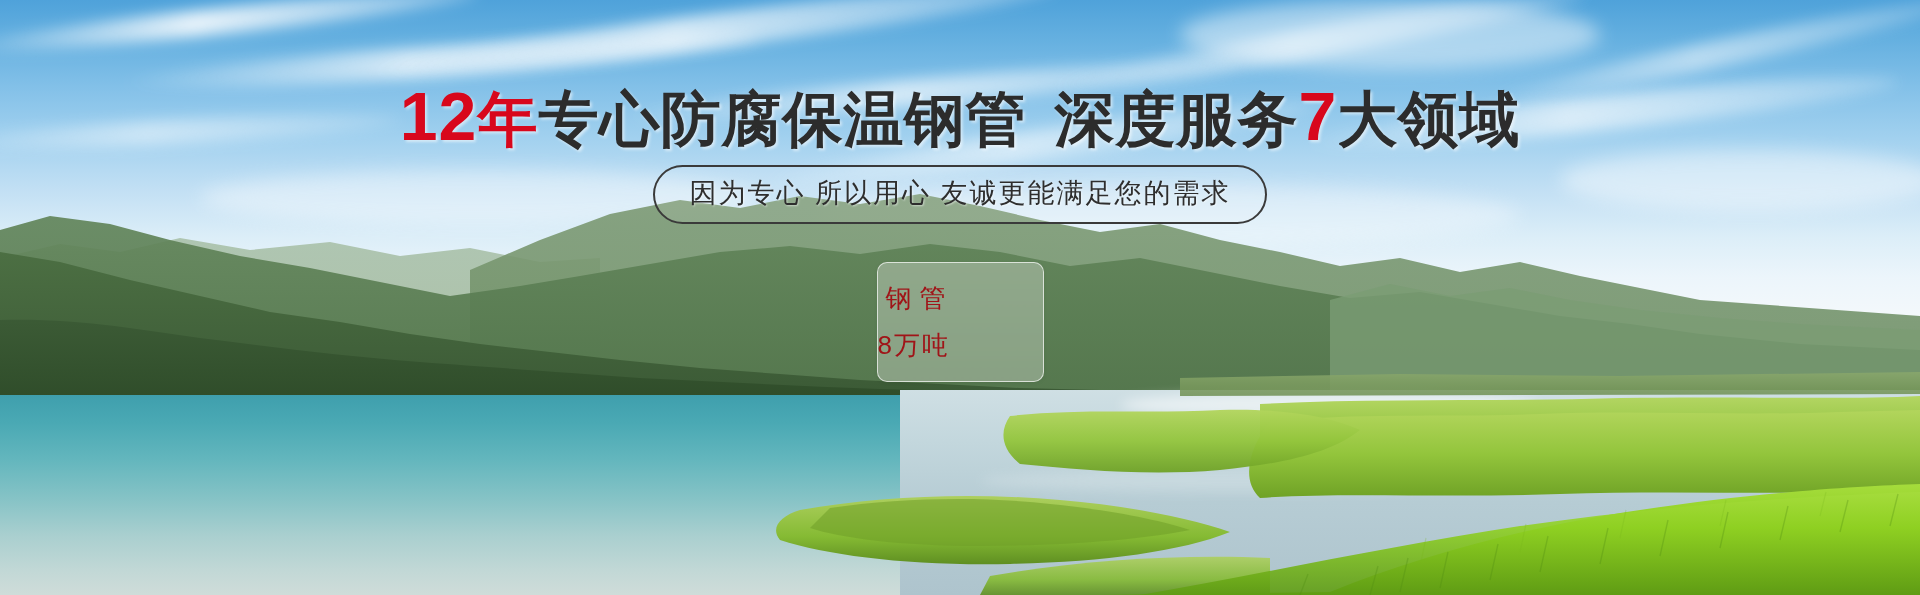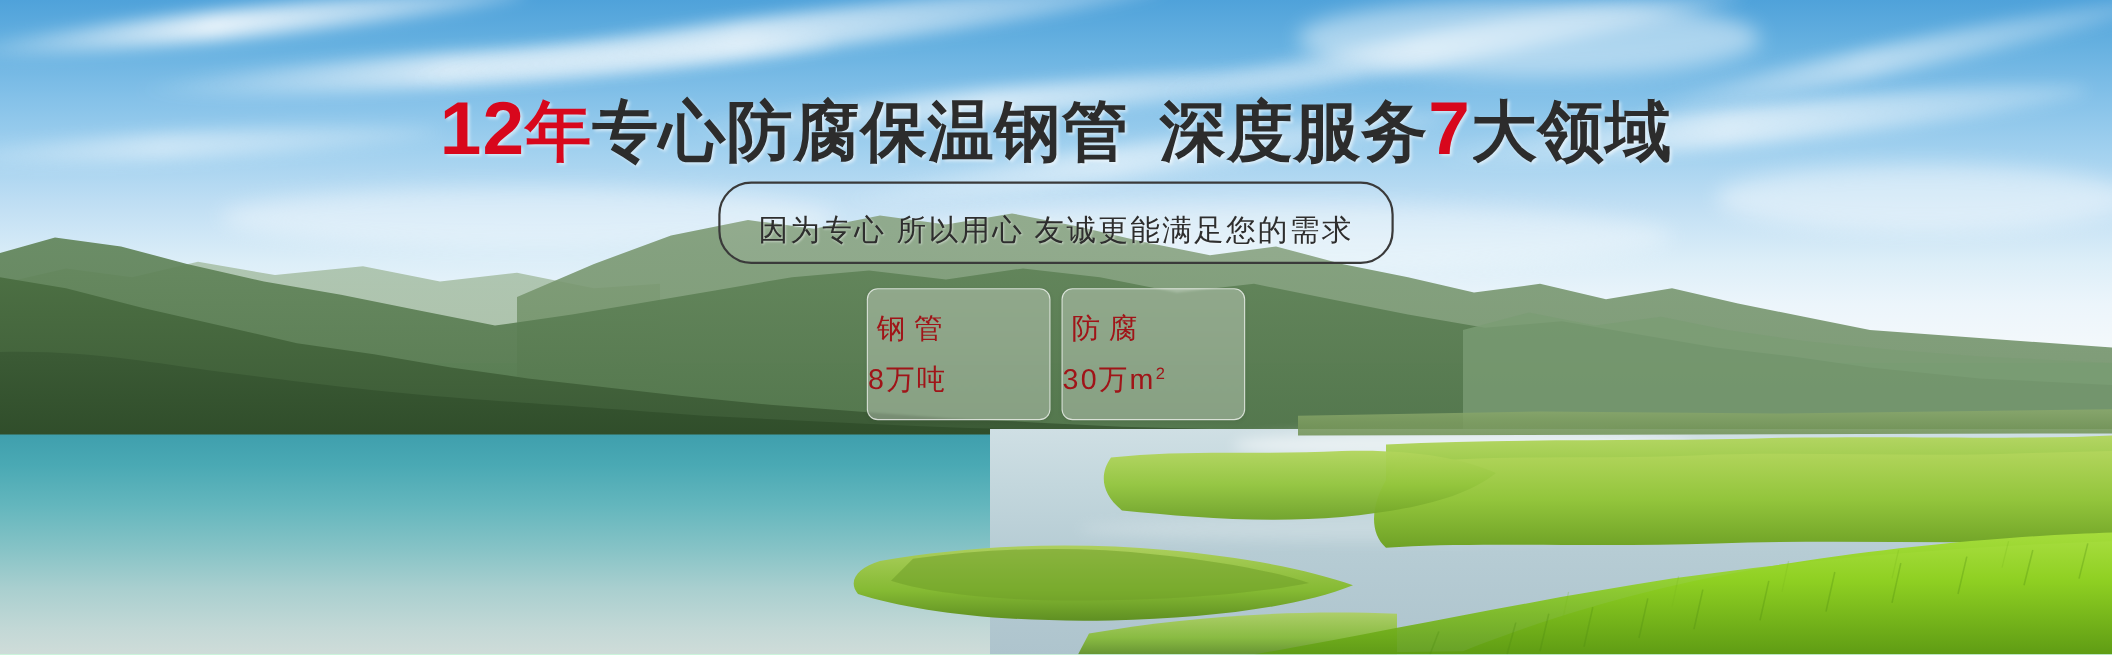--- a/index.html
+++ b/index.html
@@ -2,21 +2,21 @@
 <html><head>
 <meta charset="utf-8">
 <style>
   html,body{margin:0;padding:0;background:#fff;}
   body{font-family:"Liberation Sans","DejaVu Sans",sans-serif;}
 
   .banner{
     position:relative;
     width:1920px;height:595px;
     overflow:hidden;
-    background:#86efac;
+    background:#fef9c3;
   }
 
   
   .sky{
     position:absolute;left:0;top:0;width:1920px;height:330px;
     background:linear-gradient(to bottom,
       #4fa2da 0%,
       #65b0e0 12%,
       #82c0e8 26%,
       #a2d1ef 42%,
@@ -89,21 +89,21 @@
   .headline .gapper{display:inline-block;width:28px;}
 
   .subtitle-wrap{
     position:absolute;left:0;top:165px;width:1920px;
     text-align:center;z-index:30;
   }
   .subtitle{
     display:inline-block;
     border:2px solid #3a3a3a;
     border-radius:30px;
-    padding:24px 34px 11px;
+    padding:8px 34px 11px;
     font-size:27px;
     color:#2e2e2e;
     letter-spacing:2px;
     background:rgba(255,255,255,.10);
     white-space:nowrap;
     text-shadow:1px 1px 2px rgba(255,255,255,.5);
   }
 
   
   .cards{
@@ -283,21 +283,17 @@
     <div class="subtitle">因为专心 所以用心  友诚更能满足您的需求</div>
   </div>
 
   <div class="cards">
 
     <div class="card">
       <div class="c-label">钢管</div>
       <div class="c-value"><span>8万吨</span></div>
     </div>
 
-    <div class="card">
-      <div class="c-label">防腐</div>
-      <div class="c-value"><span>30万m</span><sup>2</sup></div>
-    </div>
 
 
   </div>
 
 </div>
 
 </body></html>

